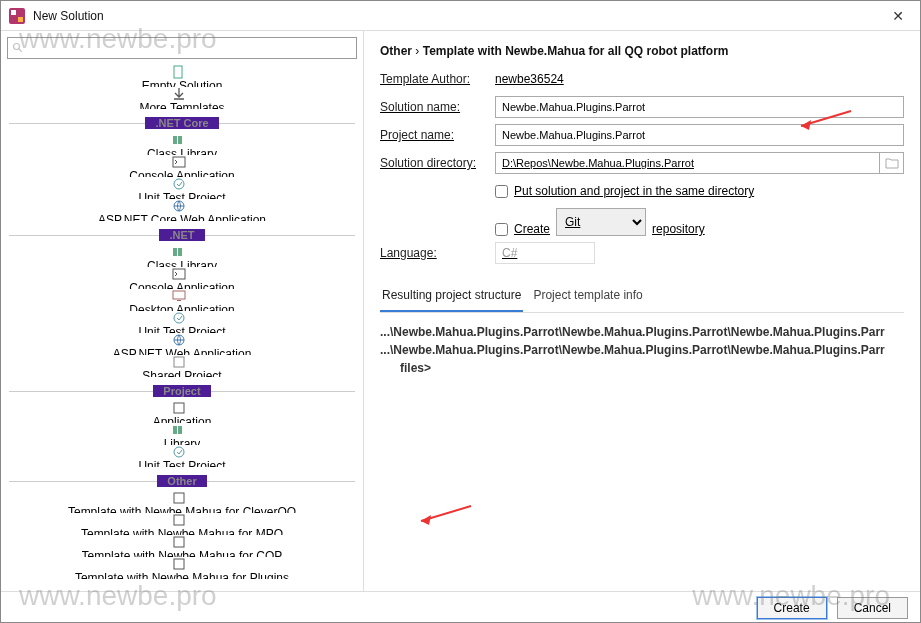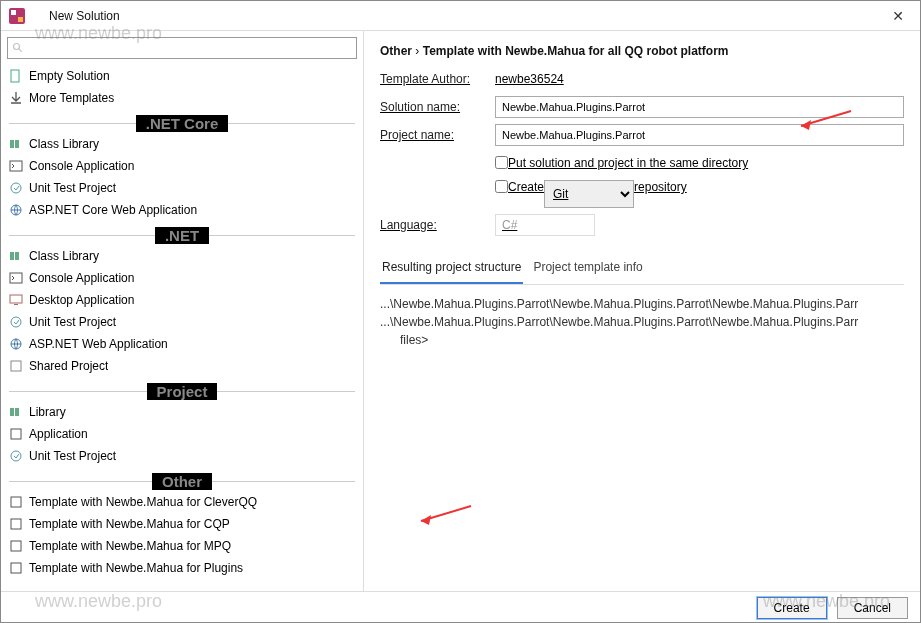--- a/index.html
+++ b/index.html
@@ -1,56 +1,56 @@
 <!DOCTYPE html>
 <html><head>
 <meta charset="utf-8">
 <style>
 * { box-sizing: border-box; margin: 0; padding: 0; font-family: "Segoe UI", Tahoma, sans-serif; font-size: 12px; }
 body { background:#fff; width:921px; height:623px; overflow:hidden; border:1px solid #888; position:relative;}
-.titlebar { height:30px; display:flex; align-items:center; padding:0 8px; border-bottom:1px solid #ddd;gap:16px; }
+.titlebar { height:30px; display:flex; align-items:center; padding:0 8px; border-bottom:1px solid #ddd; }
 .titlebar .icon { width:16px; height:16px; margin-right:8px; }
 .titlebar .title { flex:1; font-size:12px; color:#111; }
 .titlebar .close { font-size:14px; color:#333; cursor:pointer; padding:4px 8px;}
 .main { display:flex; height:560px; }
 .left { width:363px; border-right:1px solid #ddd; display:flex; flex-direction:column; overflow:hidden;}
 .search { margin:6px; border:1px solid #999; height:22px; display:flex; align-items:center; padding:0 4px; }
 .search svg { width:12px; height:12px; opacity:.5;}
 .search input { border:none; outline:none; flex:1; margin-left:4px; font-size:12px; }
 .tree { flex:1; overflow-y:auto; }
-.item { display:flex; align-items:center; height:22px; padding:0 8px; cursor:pointer; white-space:nowrap; overflow:hidden; text-overflow:ellipsis;}
+.item { display:flex; align-items:center; height:22px; padding:0 8px; cursor:pointer; white-space:nowrap; overflow:hidden; text-overflow:ellipsis;flex-direction:column;}
 .item.selected { background:#3a7bd5; color:#fff; }
 .item .ic { width:14px; height:14px; margin-right:6px; flex-shrink:0; display:flex; align-items:center; justify-content:center;}
 .item .label { overflow:hidden; text-overflow:ellipsis; white-space:nowrap; }
 .sep { position:relative; height:20px; display:flex; align-items:center; justify-content:center; margin-top:4px;}
 .sep::before { content:""; position:absolute; top:50%; left:8px; right:8px; border-top:1px solid #ccc; }
-.sep span { position:relative; background:#000000; padding:0 10px; color:#888; font-size:15px; font-weight:bold;}
+.sep span { position:relative; background:#4c1d95; padding:0 10px; color:#888; font-size:11px; font-weight:bold;}
 .right { flex:1; padding:12px 16px; display:flex; flex-direction:column; overflow:hidden;}
 .breadcrumb { font-size:13px; color:#111; margin-bottom:10px; }
 .breadcrumb b { font-weight:700; }
 .formrow { display:flex; align-items:center; margin-bottom:6px; min-height:22px;text-decoration:underline;}
 .formrow .lbl { width:115px; color:#222; }
 .formrow .val { flex:1; }
 .formrow input[type=text] { width:100%; height:22px; border:1px solid #aaa; padding:0 6px; font-size:11px;}
 .formrow .disabled { color:#999; border:1px solid #ddd; height:22px; display:flex; align-items:center; padding:0 6px; width:100px;}
-.inline { display:flex; align-items:flex-start; }
+.inline { display:flex; align-items:flex-end; gap:6px;}
 .inline input[type=checkbox]{ width:13px; height:13px;}
 .inline select { height:28px; border:1px solid #aaa; width:90px; font-size:12px; padding-left:4px;}
 .dirfield { display:flex; align-items:center; }
 .dirfield input { flex:1; }
 .dirfield .foldicon { width:24px; height:22px; border:1px solid #aaa; border-left:none; display:flex; align-items:center; justify-content:center; color:#888;}
 .tabs { display:flex; gap:8px; margin-top:12px; border-bottom:1px solid #ddd; }
 .tab { padding:6px 2px 8px; color:#444; cursor:pointer; }
 .tab.active { color:#222; border-bottom:2px solid #3a7bd5; font-weight:500;}
 .structure { padding:10px 0 4px; color:#333; font-size:12px; line-height:1.5; flex:1; overflow:hidden; white-space:normal;}
-.structure .ln { white-space:nowrap; overflow:hidden; text-overflow:ellipsis;}
+.structure .ln { white-space:nowrap; overflow:hidden; text-overflow:ellipsis;font-weight:bold;}
 .footer { height:32px; border-top:1px solid #ddd; display:flex; align-items:center; justify-content:flex-end; padding:0 12px; gap:10px;}
 .btn { height:22px; padding:0 16px; border:1px solid #999; background:#f4f4f4; cursor:pointer; font-size:12px;}
 .btn.primary { border:1px solid #3a7bd5; outline:1px solid #9cc1ea;}
-.watermark { position:absolute; color:rgba(120,120,120,.35); font-size:18px; pointer-events:none; font-family:Arial;margin-left:16px;}
+.watermark { position:absolute; color:rgba(120,120,120,.35); font-size:28px; pointer-events:none; font-family:Arial;}
 .arrow { position:absolute; pointer-events:none; }
 </style>
 </head>
 <body>
 
 <div class="titlebar">
   <span class="icon">
     <svg viewBox="0 0 16 16">
         <rect width="16" height="16" rx="2" fill="#b2366b"></rect>
         <rect x="2" y="2" width="5" height="5" fill="#fff"></rect>
@@ -184,37 +184,37 @@
           </span>
           <span class="label">Shared Project</span>
         </div>
 
       <div class="sep">
           <span>Project</span>
         </div>
       <div class="item">
           <span class="ic">
             <svg viewBox="0 0 14 14">
+              <rect x="2" y="2" width="10" height="10" fill="none" stroke="#555"></rect>
+            </svg>
+          </span>
+          <span class="label">Application</span>
+        </div>
+      <div class="item">
+          <span class="ic">
+            <svg viewBox="0 0 14 14">
               <rect x="1" y="3" width="4" height="8" fill="#6a8"></rect>
               <rect x="6" y="3" width="4" height="8" fill="#6a8"></rect>
             </svg>
           </span>
           <span class="label">Library</span>
         </div>
       <div class="item">
           <span class="ic">
             <svg viewBox="0 0 14 14">
-              <rect x="2" y="2" width="10" height="10" fill="none" stroke="#555"></rect>
-            </svg>
-          </span>
-          <span class="label">Application</span>
-        </div>
-      <div class="item">
-          <span class="ic">
-            <svg viewBox="0 0 14 14">
               <circle cx="7" cy="7" r="5" fill="none" stroke="#59a"></circle>
               <path d="M5 7l2 2 3-4" fill="none" stroke="#59a"></path>
             </svg>
           </span>
           <span class="label">Unit Test Project</span>
         </div>
 
       <div class="sep">
           <span>Other</span>
         </div>
@@ -225,29 +225,29 @@
             </svg>
           </span>
           <span class="label">Template with Newbe.Mahua for CleverQQ</span>
         </div>
       <div class="item">
           <span class="ic">
             <svg viewBox="0 0 14 14">
               <rect x="2" y="2" width="10" height="10" fill="none" stroke="#555"></rect>
             </svg>
           </span>
+          <span class="label">Template with Newbe.Mahua for MPQ</span>
+        </div>
+      <div class="item">
+          <span class="ic">
+            <svg viewBox="0 0 14 14">
+              <rect x="2" y="2" width="10" height="10" fill="none" stroke="#555"></rect>
+            </svg>
+          </span>
           <span class="label">Template with Newbe.Mahua for CQP</span>
-        </div>
-      <div class="item">
-          <span class="ic">
-            <svg viewBox="0 0 14 14">
-              <rect x="2" y="2" width="10" height="10" fill="none" stroke="#555"></rect>
-            </svg>
-          </span>
-          <span class="label">Template with Newbe.Mahua for MPQ</span>
         </div>
       <div class="item">
           <span class="ic">
             <svg viewBox="0 0 14 14">
               <rect x="2" y="2" width="10" height="10" fill="none" stroke="#555"></rect>
             </svg>
           </span>
           <span class="label">Template with Newbe.Mahua for Plugins</span>
         </div>
     </div>
@@ -262,20 +262,31 @@
       <span class="lbl">Template Author:</span>
       <span class="val">newbe36524</span>
     </div>
     <div class="formrow">
       <span class="lbl">Solution name:</span>
       <span class="val"><input type="text" value="Newbe.Mahua.Plugins.Parrot" style=""></span>
     </div>
     <div class="formrow">
       <span class="lbl">Project name:</span>
       <span class="val"><input type="text" value="Newbe.Mahua.Plugins.Parrot" style=""></span>
+    </div>
+    <div class="formrow">
+      <span class="lbl">Solution directory:</span>
+      <span class="val dirfield">
+        <input type="text" value="D:\Repos\Newbe.Mahua.Plugins.Parrot" style="">
+        <span class="foldicon">
+          <svg width="14" height="12" viewBox="0 0 14 12">
+              <path d="M1 2h4l1 1h7v8H1z" fill="none" stroke="#aaa"></path>
+            </svg>
+        </span>
+      </span>
     </div>
     <div class="formrow">
       <span class="lbl"></span>
       <span class="val inline">
         <input type="checkbox" style="">
         <span>Put solution and project in the same directory</span>
       </span>
     </div>
     <div class="formrow">
       <span class="lbl"></span>

